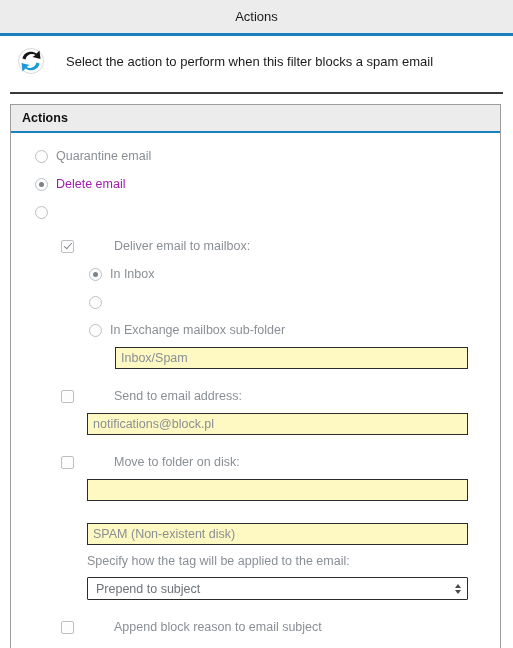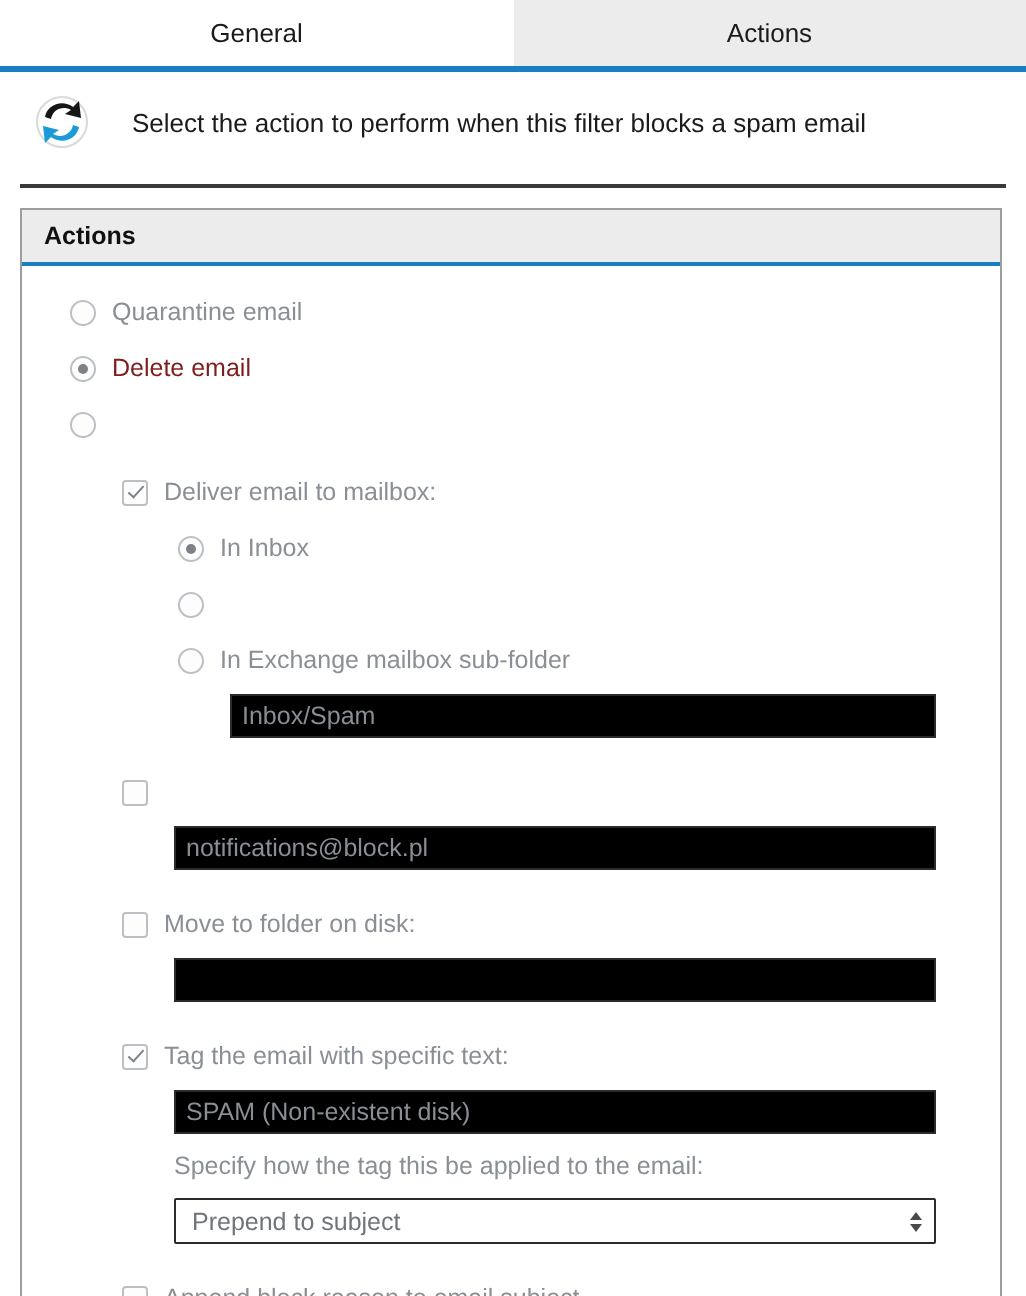--- a/index.html
+++ b/index.html
@@ -94,25 +94,25 @@
     text-align: center;
   }
   .row.tight { min-height: 20px; }
 
   .lbl {
     font-size: 12.5px;
     color: #8a8f95;
     white-space: nowrap;
     user-select: none;
   }
-  .lbl.dark { color: #7f1d1d; }
+  .lbl.dark { color: #a21caf; }
 
   
   .ind-0 { margin-left: 14px; }
-  .ind-1 { margin-left: 40px; }
+  .ind-1 { margin-left: 40px; gap: 32px; }
   .ind-2 { margin-left: 68px; }
   .ind-input-1 { margin-left: 66px; }
   .ind-input-2 { margin-left: 94px; }
 
   
   .radio {
     width: 13px;
     height: 13px;
     flex: 0 0 13px;
     border: 1px solid #bcc0c4;
@@ -155,21 +155,21 @@
     height: 7px;
     border: solid #7c8288;
     border-width: 0 1.6px 1.6px 0;
     transform: rotate(42deg);
   }
 
   
   .textbox {
     height: 22px;
     border: 1px solid #2b2b2b;
-    background: #000000;
+    background: #fef9c3;
     box-sizing: border-box;
     display: flex;
     align-items: center;
     padding: 0 5px;
     font-size: 12.5px;
     color: #8a8f95;
     white-space: nowrap;
     overflow: hidden;
   }
 
@@ -213,23 +213,20 @@
   }
 
   .gap-sm { height: 6px; }
   .gap-md { height: 12px; }
   .gap-lg { height: 16px; }
 </style>
 </head>
 <body>
 
 <div class="tabstrip">
-  <div class="tab">
-    <span>General</span>
-  </div>
   <div class="tab inactive">
     <span>Actions</span>
   </div>
 </div>
 
 <div class="header-row">
   <svg class="header-icon" viewBox="0 0 34 34">
     <circle cx="17" cy="17" r="12.5" fill="none" stroke="#d9d9d9" stroke-width="1"></circle>
     <path d="M8.5 14.5 C9.5 8.5 17 5.5 22.5 9.5 L25.5 6.5 L26.5 15 L18.5 13 L21.5 11 C17.5 8.8 12.5 10.5 11.5 15.5 Z" fill="#161616"></path>
     <path d="M25.5 19.5 C24.5 25.5 17 28.5 11.5 24.5 L8.5 27.5 L7.5 19 L15.5 21 L12.5 23 C16.5 25.2 21.5 23.5 22.5 18.5 Z" fill="#1a9ad6"></path>
@@ -286,20 +283,21 @@
     <div class="gap-sm"></div>
 
     <div class="textbox ind-input-2" style="margin-right:22px;">
       <span>Inbox/Spam</span>
     </div>
 
     <div class="gap-lg"></div>
 
     <div class="row ind-1">
       <span class="checkbox"></span>
+      <span class="lbl">Send to email address:</span>
     </div>
     <div class="gap-sm"></div>
 
     <div class="textbox ind-input-1" style="margin-right:22px;">
       <span>notifications@block.pl</span>
     </div>
 
     <div class="gap-lg"></div>
 
     <div class="row ind-1">
@@ -307,33 +305,29 @@
       <span class="lbl">Move to folder on disk:</span>
     </div>
     <div class="gap-sm"></div>
 
     <div class="textbox ind-input-1" style="margin-right:22px;">
       <span></span>
     </div>
 
     <div class="gap-lg"></div>
 
-    <div class="row ind-1">
-      <span class="checkbox checked"></span>
-      <span class="lbl">Tag the email with specific text:</span>
-    </div>
     <div class="gap-sm"></div>
 
     <div class="textbox ind-input-1" style="margin-right:22px;">
       <span>SPAM (Non-existent disk)</span>
     </div>
     <div class="gap-sm"></div>
 
     <div class="row tight ind-input-1">
-      <span class="lbl">Specify how the tag this be applied to the email:</span>
+      <span class="lbl">Specify how the tag will be applied to the email:</span>
     </div>
     <div class="gap-sm"></div>
 
     <div class="selectbox ind-input-1" style="margin-right:22px;">
       <span>Prepend to subject</span>
       <span class="spinner">
         <span class="up"></span>
         <span class="dn"></span>
       </span>
     </div>

